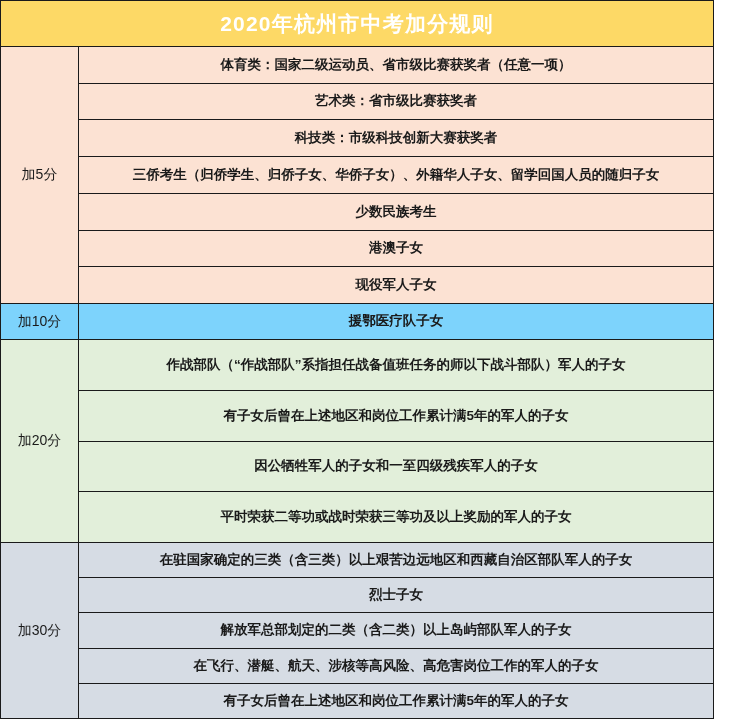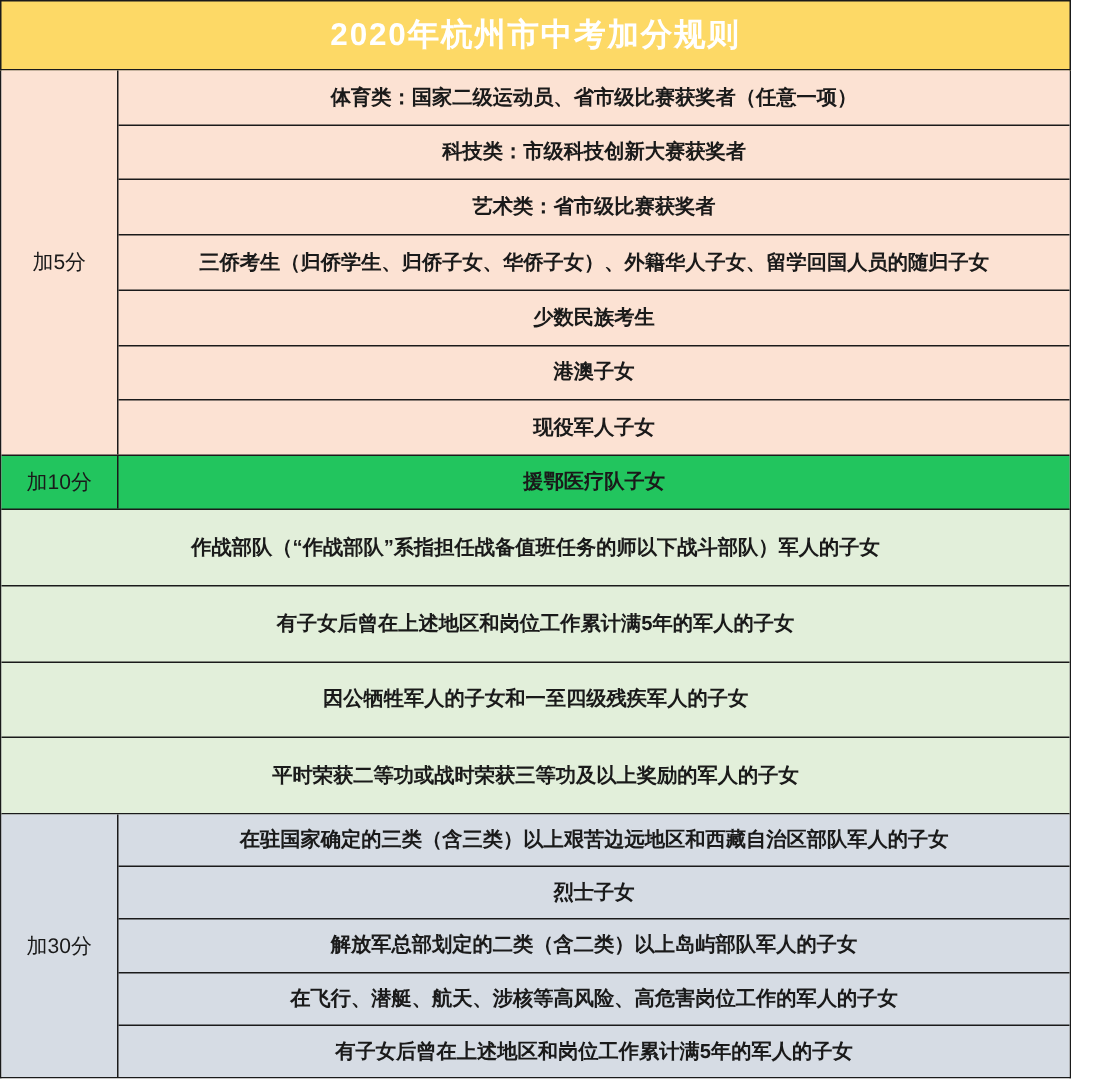--- a/index.html
+++ b/index.html
@@ -88,21 +88,21 @@
     color: #1a1a1a;
     text-align: center;
     line-height: 1.2;
     white-space: nowrap;
     font-weight: bold;
   }
   .row:last-child { border-bottom: 0; }
 
   
   .sec-5   { background: #FCE2D3; }
-  .sec-10  { background: #22c55e; }
+  .sec-10  { background: #7dd3fc; }
   .sec-20  { background: #E2EFDA; }
   .sec-30  { background: #D6DCE4; }
 
   
   .h-5  { height: 257px; flex: 0 0 257px; }
   .h-10 { height: 36px;  flex: 0 0 36px;  }
   .h-20 { height: 203px; flex: 0 0 203px; }
   .h-30 { height: 175px; flex: 0 0 175px; }
 </style>
 </head>
@@ -113,37 +113,38 @@
   <div class="title-bar">
     <span class="title-text">2020年杭州市中考加分规则</span>
   </div>
 
   <div class="table">
 
     <div class="section sec-5 h-5">
       <div class="section-label">加5分</div>
       <div class="section-rows">
         <div class="row">体育类：国家二级运动员、省市级比赛获奖者（任意一项）</div>
+        <div class="row">艺术类：省市级比赛获奖者</div>
         <div class="row">科技类：市级科技创新大赛获奖者</div>
-        <div class="row">艺术类：省市级比赛获奖者</div>
         <div class="row">三侨考生（归侨学生、归侨子女、华侨子女）、外籍华人子女、留学回国人员的随归子女</div>
         <div class="row">少数民族考生</div>
         <div class="row">港澳子女</div>
         <div class="row">现役军人子女</div>
       </div>
     </div>
 
     <div class="section sec-10 h-10">
       <div class="section-label">加10分</div>
       <div class="section-rows">
         <div class="row">援鄂医疗队子女</div>
       </div>
     </div>
 
     <div class="section sec-20 h-20">
+      <div class="section-label">加20分</div>
       <div class="section-rows">
         <div class="row">作战部队（“作战部队”系指担任战备值班任务的师以下战斗部队）军人的子女</div>
         <div class="row">有子女后曾在上述地区和岗位工作累计满5年的军人的子女</div>
         <div class="row">因公牺牲军人的子女和一至四级残疾军人的子女</div>
         <div class="row">平时荣获二等功或战时荣获三等功及以上奖励的军人的子女</div>
       </div>
     </div>
 
     <div class="section sec-30 h-30">
       <div class="section-label">加30分</div>

